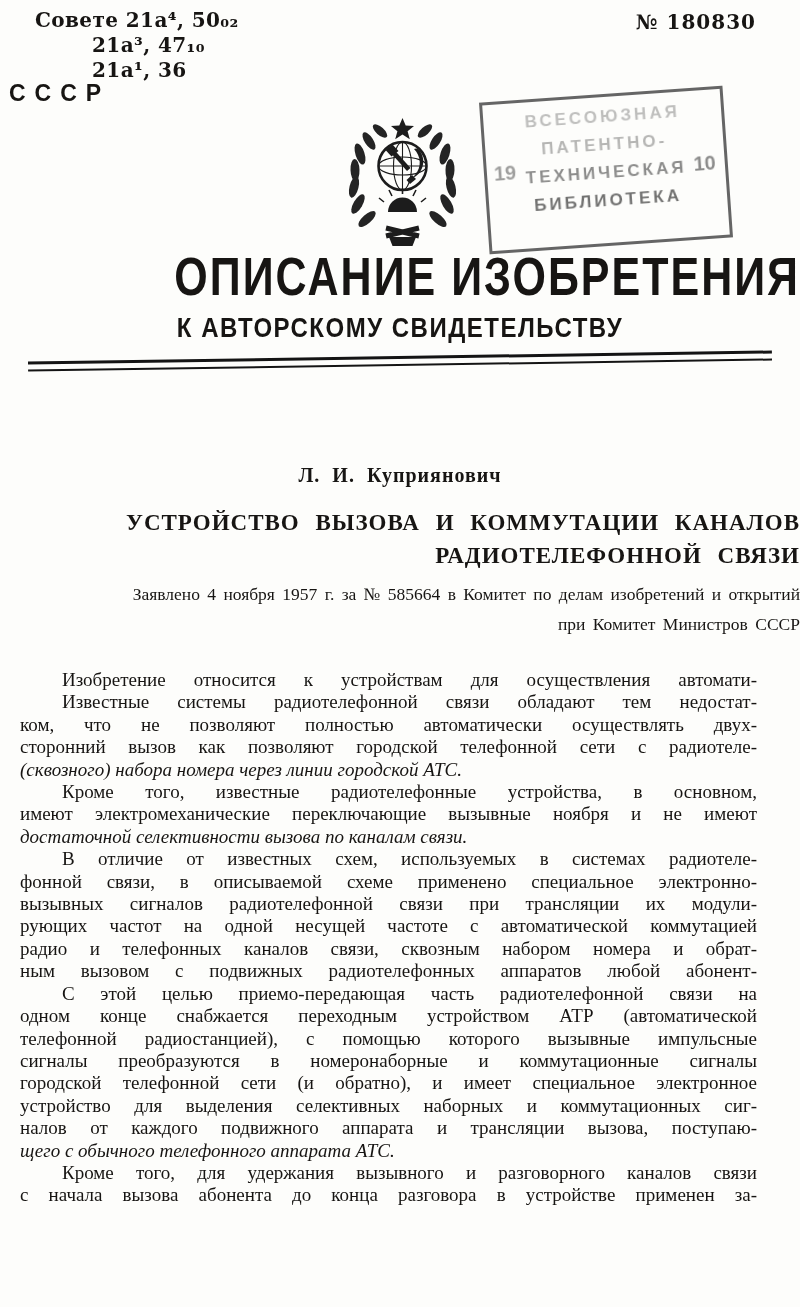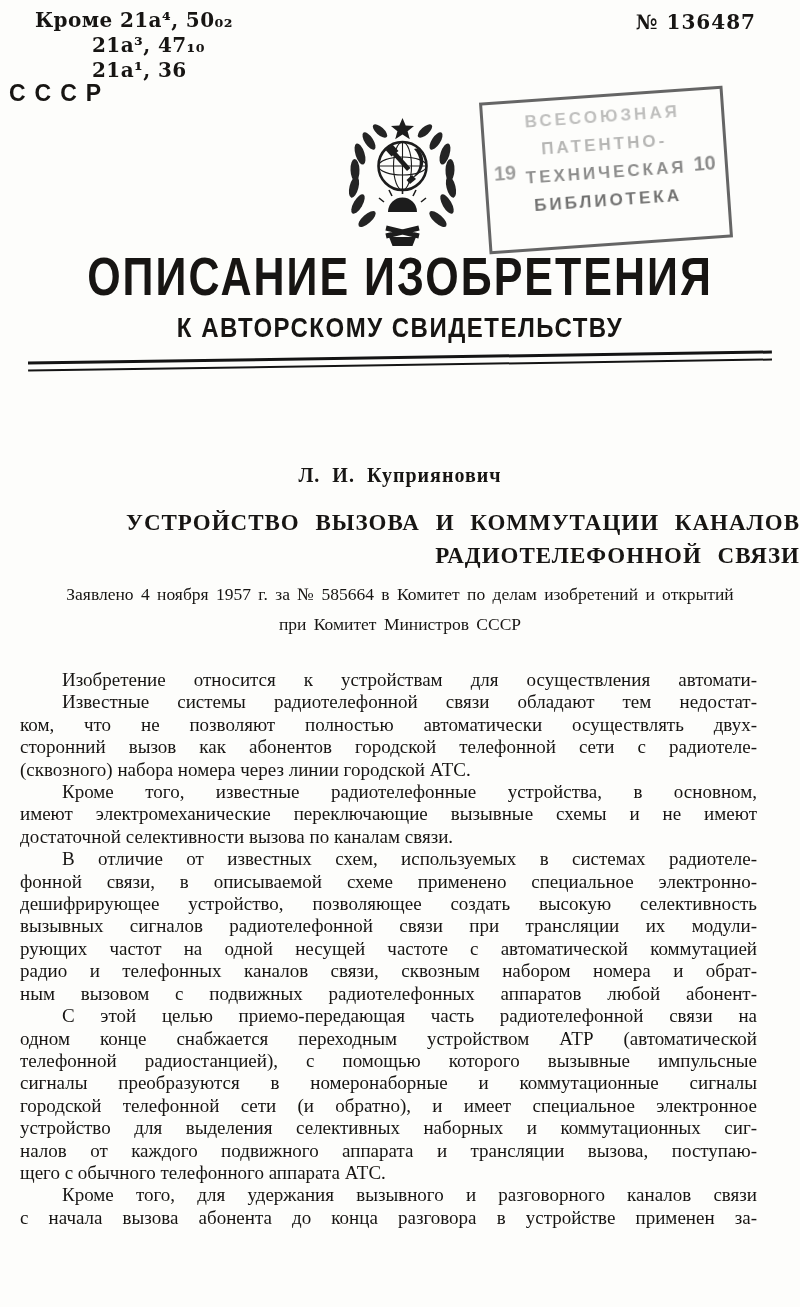--- a/index.html
+++ b/index.html
@@ -28,57 +28,57 @@
     filter:blur(.35px);}
   .stamp-line{font-size:17px;letter-spacing:3px;color:#1c1c1c;margin-top:8px;}
   .s1{opacity:.28;margin-top:10px;}
   .s2{opacity:.32;}
   .s3{opacity:.5;}
   .s4{opacity:.62;}
   .stamp-mark{position:absolute;font-size:20px;color:#1c1c1c;}
   .stamp-mark.left{left:7px;top:58px;opacity:.42;}
   .stamp-mark.right{right:9px;top:62px;opacity:.5;}
   
-  .main-title{position:absolute;top:246px;left:0;width:100%;text-align:center;}
+  .main-title{position:absolute;top:246px;left:0;width:100%;text-align:right;}
   .main-title .stretch{display:inline-block;transform:scaleY(1.25);transform-origin:top;
     font-family:"Liberation Sans",sans-serif;font-weight:bold;font-size:43px;letter-spacing:2px;}
   .subtitle{position:absolute;top:311px;left:0;width:100%;text-align:center;}
   .subtitle .stretch{display:inline-block;transform:scaleY(1.18);transform-origin:top;
     font-family:"Liberation Sans",sans-serif;font-weight:bold;font-size:24px;letter-spacing:1.5px;}
   
   .rules{position:absolute;left:28px;top:356px;width:744px;transform:rotate(-0.85deg);}
   .rule{background:#141414;}
   .r1{height:3px;margin-bottom:5px;}
   .r2{height:2px;}
   
   .author{position:absolute;top:464px;left:0;width:100%;text-align:center;
     font-weight:bold;font-size:20px;letter-spacing:1px;word-spacing:6px;}
   .inv-title{position:absolute;top:506px;left:0;width:100%;text-align:right;
     font-weight:bold;font-size:23px;line-height:33px;letter-spacing:1px;word-spacing:9px;}
-  .application{position:absolute;top:579px;left:0;width:100%;text-align:center;
+  .application{position:absolute;top:579px;left:0;width:100%;text-align:right;
     font-size:17.5px;line-height:30px;word-spacing:3px;}
   
   .body-text{position:absolute;top:669px;left:20px;width:737px;
     font-size:19px;line-height:22.4px;}
   .bline{text-align:justify;text-align-last:justify;}
-  .bline.pend{text-align-last:left;}
+  .bline.pend{text-align-last:left;font-style:italic;}
   .bline.pstart{text-indent:42px;}
 </style>
 </head>
 <body>
 
 <div class="page">
 
   <div class="class-block">
-    <div class="class-line">Кроме 21a⁴, 50₀₂</div>
+    <div class="class-line">Совете 21a⁴, 50₀₂</div>
     <div class="class-line indent">21a³, 47₁₀</div>
     <div class="class-line indent">21a¹, 36</div>
   </div>
 
-  <div class="doc-number">№ 136487</div>
+  <div class="doc-number">№ 180830</div>
 
   <div class="country">СССР</div>
 
   <svg class="emblem" width="145" height="132" viewBox="0 0 145 132" aria-hidden="true">
     <g fill="#1c1c1c">
       <path d="M72.5 2l3.2 7.6 8.3.3-6.4 5.3 2.2 8-7.3-4.6-7.3 4.6 2.2-8-6.4-5.3 8.3-.3z"></path>
     </g>
     <g id="wl" fill="#242424">
       <ellipse cx="37" cy="103" rx="4.5" ry="11" transform="rotate(48 37 103)"></ellipse>
       <ellipse cx="28" cy="88" rx="4.5" ry="11" transform="rotate(30 28 88)"></ellipse>
@@ -144,32 +144,31 @@
     <div>при Комитет Министров СССР</div>
   </div>
 
   <div class="body-text">
       <div class="para">
         <div class="bline pstart">Изобретение относится к устройствам для осуществления автомати-</div>
       </div>
       <div class="para">
         <div class="bline pstart">Известные системы радиотелефонной связи обладают тем недостат-</div>
         <div class="bline">ком, что не позволяют полностью автоматически осуществлять двух-</div>
-        <div class="bline">сторонний вызов как абонентов городской телефонной сети с радиотеле-</div>
+        <div class="bline">сторонний вызов как позволяют городской телефонной сети с радиотеле-</div>
         <div class="bline pend">(сквозного) набора номера через линии городской АТС.</div>
       </div>
       <div class="para">
         <div class="bline pstart">Кроме того, известные радиотелефонные устройства, в основном,</div>
-        <div class="bline">имеют электромеханические переключающие вызывные схемы и не имеют</div>
+        <div class="bline">имеют электромеханические переключающие вызывные ноября и не имеют</div>
         <div class="bline pend">достаточной селективности вызова по каналам связи.</div>
       </div>
       <div class="para">
         <div class="bline pstart">В отличие от известных схем, используемых в системах радиотеле-</div>
         <div class="bline">фонной связи, в описываемой схеме применено специальное электронно-</div>
-        <div class="bline">дешифрирующее устройство, позволяющее создать высокую селективность</div>
         <div class="bline">вызывных сигналов радиотелефонной связи при трансляции их модули-</div>
         <div class="bline">рующих частот на одной несущей частоте с автоматической коммутацией</div>
         <div class="bline">радио и телефонных каналов связи, сквозным набором номера и обрат-</div>
         <div class="bline">ным вызовом с подвижных радиотелефонных аппаратов любой абонент-</div>
       </div>
       <div class="para">
         <div class="bline pstart">С этой целью приемо-передающая часть радиотелефонной связи на</div>
         <div class="bline">одном конце снабжается переходным устройством АТР (автоматической</div>
         <div class="bline">телефонной радиостанцией), с помощью которого вызывные импульсные</div>
         <div class="bline">сигналы преобразуются в номеронаборные и коммутационные сигналы</div>

